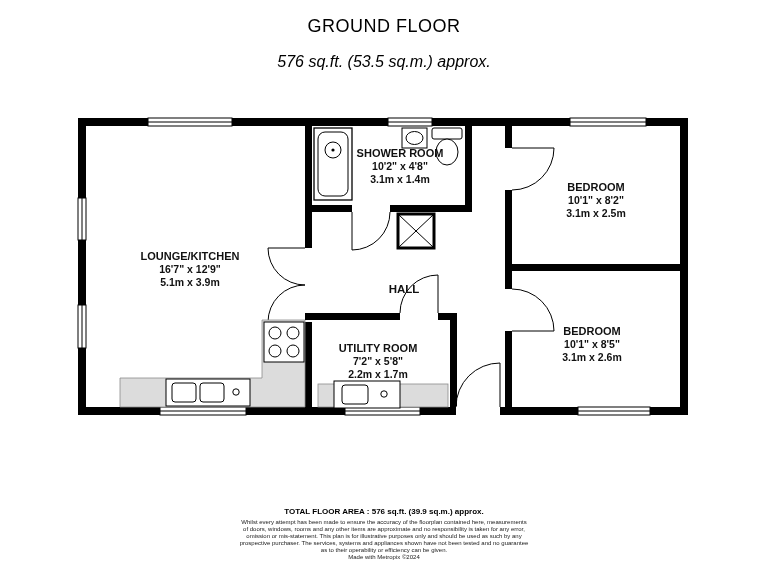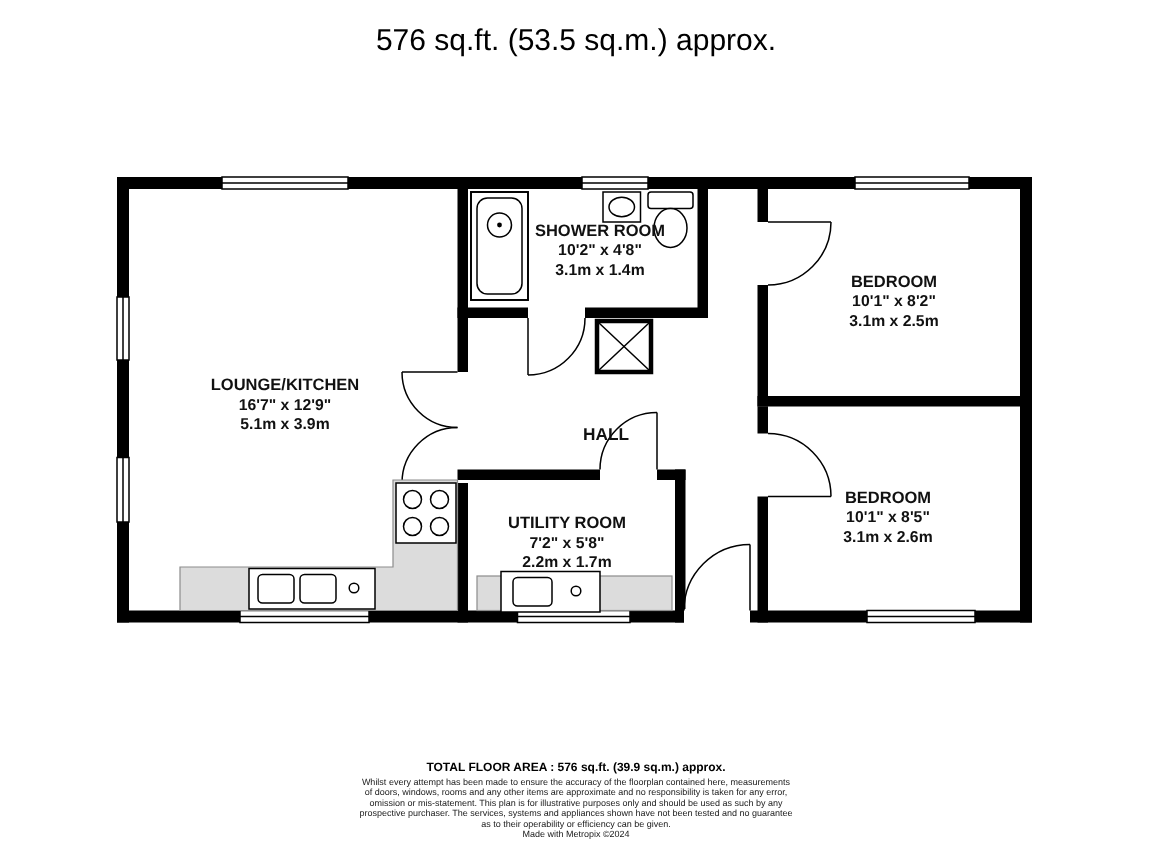--- a/index.html
+++ b/index.html
@@ -1,32 +1,33 @@
 <!DOCTYPE html>
 <html><head>
 <meta charset="utf-8">
 <style>
   * { margin: 0; padding: 0; box-sizing: border-box; }
   html, body { width: 768px; height: 576px; background: #ffffff; overflow: hidden; }
   body { font-family: "Liberation Sans", sans-serif; position: relative; color: #000; }
 
   .header { position: absolute; top: 16px; left: 0; width: 100%; text-align: center; }
   .header .title { font-size: 18px; letter-spacing: 0.5px; }
-  .header .subtitle { font-size: 20px; margin-top: 0; }
+  .header .subtitle { font-size: 16px; margin-top: 16px; font-style: italic; }
 
   .plan { position: absolute; top: 0; left: 0; }
 
   .footer { position: absolute; top: 507px; left: 0; width: 100%; text-align: center; }
   .footer .total { font-size: 8px; font-weight: 700; margin-bottom: 3px; }
   .footer .line { font-size: 6px; line-height: 7px; color: #1a1a1a; }
 </style>
 </head>
 <body>
 
 <div class="header">
+  <div class="title">GROUND FLOOR</div>
   <div class="subtitle">576 sq.ft. (53.5 sq.m.) approx.</div>
 </div>
 
 <svg class="plan" width="768" height="576" viewBox="0 0 768 576" xmlns="http://www.w3.org/2000/svg">
 
   <g fill="#000000">
 
     <rect x="78" y="118" width="610" height="8"></rect>
     <rect x="78" y="407" width="610" height="8"></rect>
     <rect x="78" y="118" width="8" height="297"></rect>

